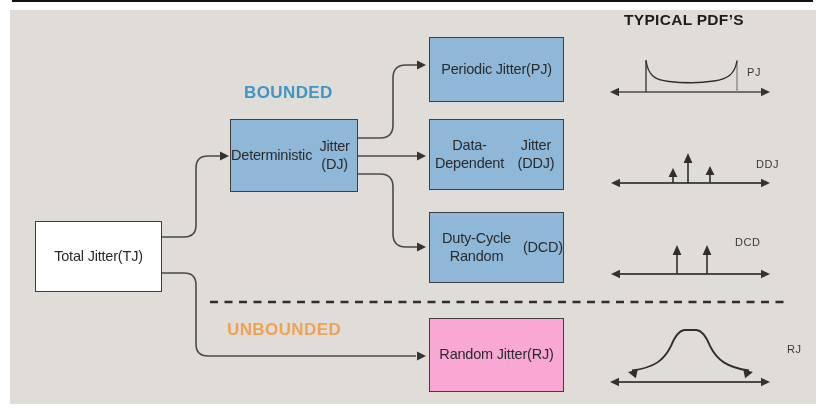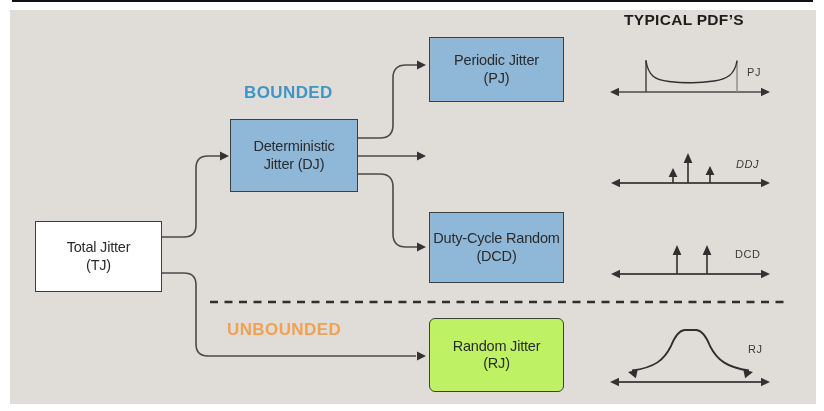--- a/index.html
+++ b/index.html
@@ -4,26 +4,26 @@
 <style>
   html,body{margin:0;padding:0;background:#ffffff;}
   #stage{
     position:relative;width:824px;height:411px;background:#ffffff;overflow:hidden;
     font-family:"Liberation Sans","DejaVu Sans",sans-serif;
   }
   #top-rule{position:absolute;left:12px;top:0;width:801px;height:2px;background:#111;}
   #panel{position:absolute;left:10px;top:10px;width:806px;height:394px;background:#e0dcd7;}
   svg.overlay{position:absolute;left:0;top:0;pointer-events:none;}
   .node{
-    position:absolute;display:flex;flex-direction:column;align-items:center;justify-content:center;
+    position:absolute;display:flex;flex-direction:row;align-items:center;justify-content:center;
     text-align:center;font-size:14.5px;line-height:1.18;color:#2b2b2b;letter-spacing:-0.2px;
     border:1.6px solid #3f3f3f;box-sizing:border-box;
   }
   .node.blue{background:#8fb7d7;}
-  .node.orange{background:#bef264;border-radius:6px;}
+  .node.orange{background:#f9a8d4;}
   .node.white{background:#ffffff;}
   .zone-label{position:absolute;font-weight:bold;font-size:17px;letter-spacing:0.4px;}
   .zone-label.bounded{color:#3e96c5;}
   .zone-label.unbounded{color:#f0a254;}
   .pdf-heading{position:absolute;font-weight:bold;font-size:15.5px;color:#1d1d1d;letter-spacing:0.3px;}
   .pdf-label{position:absolute;font-size:11px;color:#3a3a3a;letter-spacing:0.6px;}
 </style>
 </head>
 <body>
 
@@ -102,28 +102,32 @@
   <div class="node white" style="left:35px;top:221px;width:127px;height:71px;">
     <span>Total Jitter</span>
     <span>(TJ)</span>
   </div>
 
   <div class="node blue" style="left:429px;top:37px;width:135px;height:65px;">
     <span>Periodic Jitter</span>
     <span>(PJ)</span>
   </div>
 
+  <div class="node blue" style="left:429px;top:119px;width:135px;height:71px;">
+    <span>Data-Dependent</span>
+    <span>Jitter (DDJ)</span>
+  </div>
 
   <div class="node blue" style="left:429px;top:212px;width:135px;height:71px;">
     <span>Duty-Cycle Random</span>
     <span>(DCD)</span>
   </div>
 
   <div class="node orange" style="left:429px;top:318px;width:135px;height:74px;">
     <span>Random Jitter</span>
     <span>(RJ)</span>
   </div>
 
   <div class="pdf-label" style="left:747px;top:66px;">PJ</div>
-  <div class="pdf-label" style="left:736px;top:158px;font-style:italic;">DDJ</div>
-  <div class="pdf-label" style="left:735px;top:248px;">DCD</div>
-  <div class="pdf-label" style="left:748px;top:343px;">RJ</div>
+  <div class="pdf-label" style="left:756px;top:158px;">DDJ</div>
+  <div class="pdf-label" style="left:735px;top:236px;">DCD</div>
+  <div class="pdf-label" style="left:787px;top:343px;">RJ</div>
 </div>
 
 </body></html>

